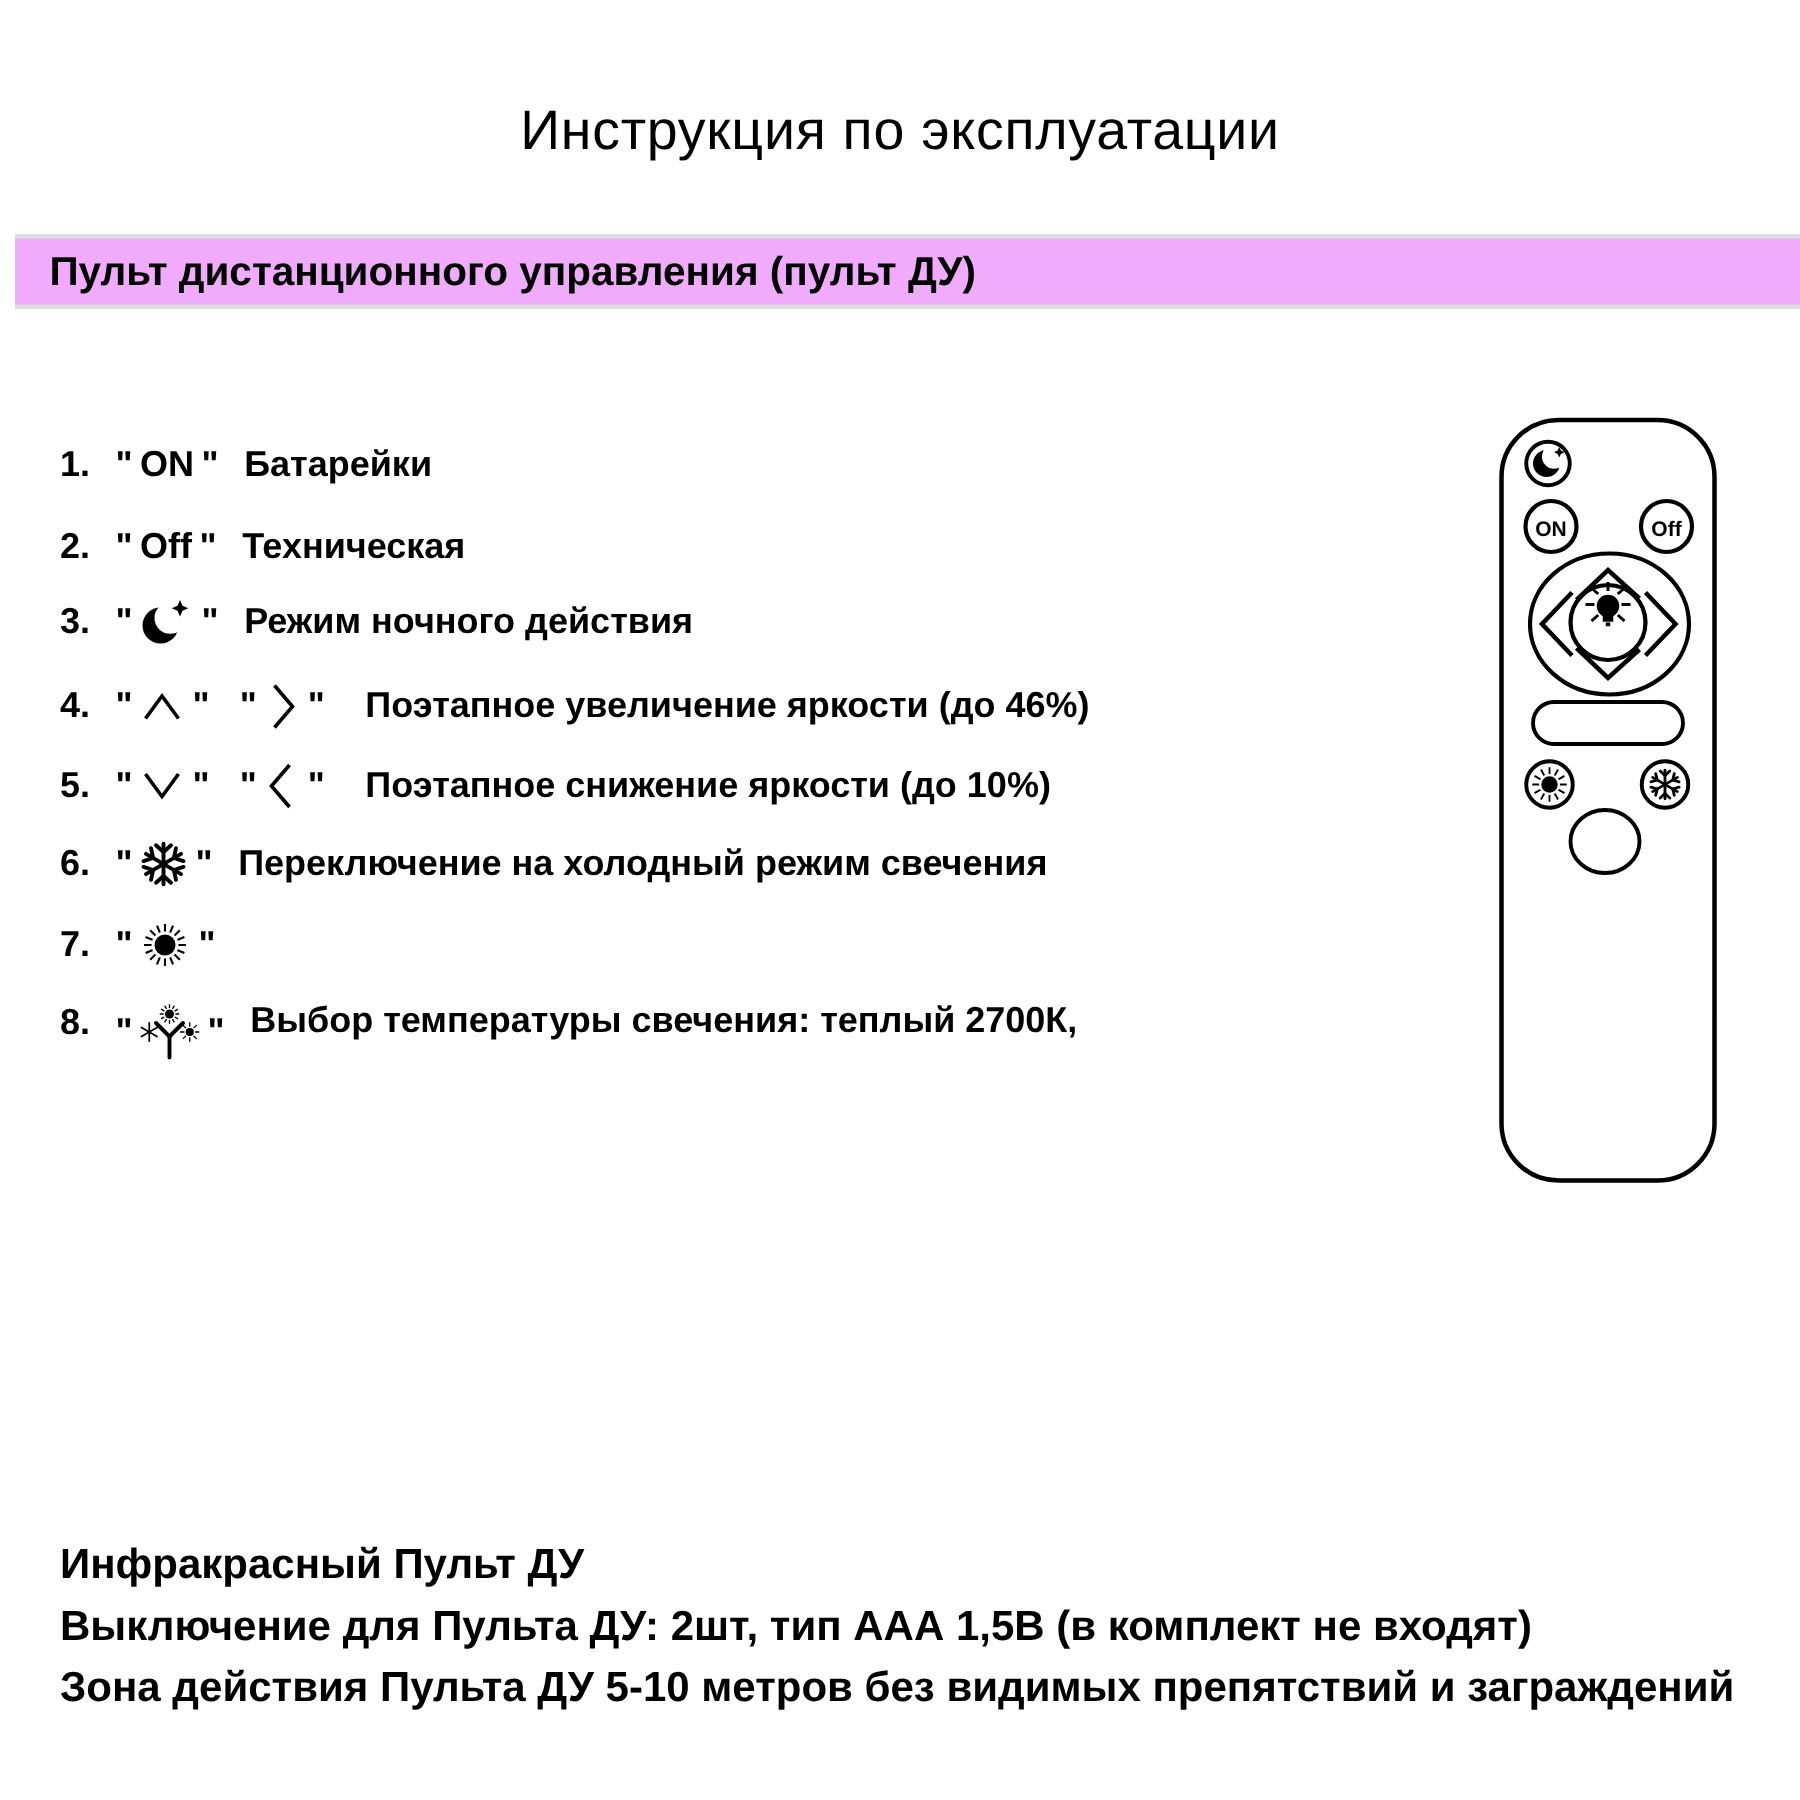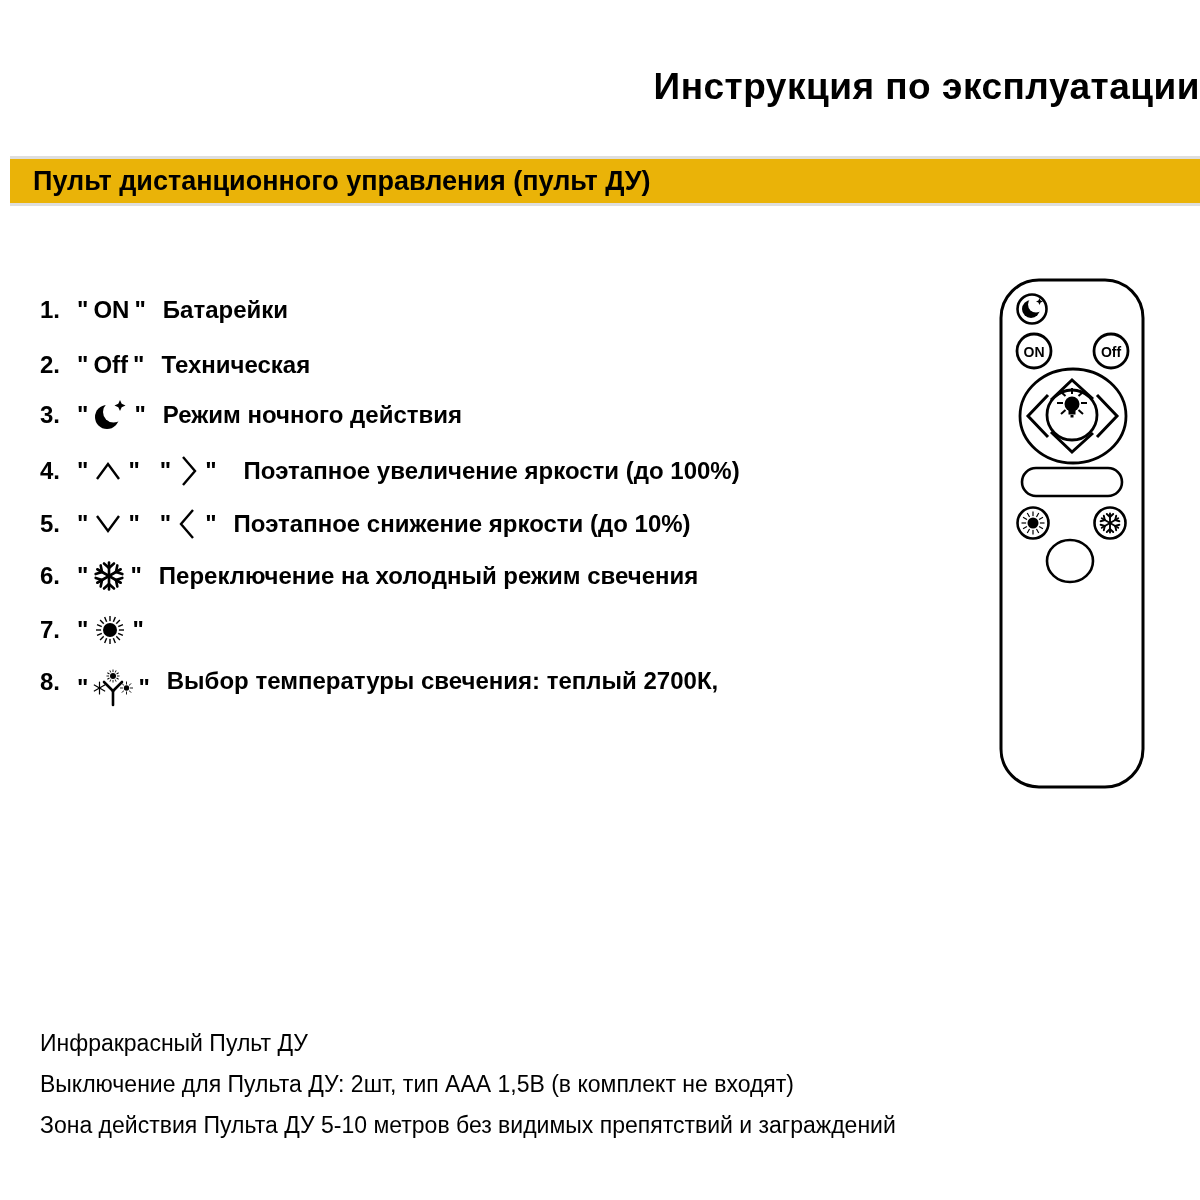--- a/index.html
+++ b/index.html
@@ -11,31 +11,31 @@
     position: relative;
     font-family: "Liberation Sans", "DejaVu Sans", sans-serif;
     color: #000;
     overflow: hidden;
   }
   .page { position: absolute; inset: 0; }
 
   .page-title {
     position: absolute;
     top: 66px; left: 0; width: 100%;
-    text-align: right;
+    text-align: center;
     font-size: 37px;
-    font-weight: bold;
+    font-weight: normal;
     letter-spacing: 0.5px;
   }
 
   .section-bar {
     position: absolute;
     left: 10px; right: 0;
     height: 44px;
-    background: #eab308;
+    background: #f0abfc;
     border-top: 3px solid #dedede;
     border-bottom: 3px solid #dedede;
     display: flex;
     align-items: center;
     padding-left: 23px;
     font-size: 27px;
     font-weight: bold;
   }
   .bar-remote { top: 156px; }
   .bar-tech   { top: 940px; }
@@ -69,22 +69,22 @@
   .remote-wrap {
     position: absolute;
     left: 998px; top: 273px;
     width: 150px; height: 520px;
   }
   .remote-wrap svg { display: block; }
 
   .tech-lines {
     position: absolute;
     left: 40px; top: 1026px;
-    font-size: 23px;
-    font-weight: normal;
+    font-size: 28px;
+    font-weight: bold;
   }
   .tech-line { height: 41px; line-height: 34px; white-space: nowrap; }
 </style>
 </head>
 <body>
 
 <div class="page">
 
   <div class="page-title">Инструкция по эксплуатации</div>
 
@@ -142,21 +142,21 @@
         <span class="q">"</span>
         <span class="sym-gap"></span>
         <span class="q">"</span>
         <span>
           <svg width="24" height="36" viewBox="0 0 24 36">
               <path d="M7 4 L19 18 L7 32" fill="none" stroke="#000" stroke-width="2.4"></path>
             </svg>
         </span>
         <span class="q">"</span>
       </span>
-      <span class="fn-label" style="margin-left:10px">Поэтапное увеличение яркости (до 100%)</span>
+      <span class="fn-label" style="margin-left:10px">Поэтапное увеличение яркости (до 46%)</span>
     </div>
 
     <div class="fn-row row-5">
       <span class="fn-num">5.</span>
       <span class="fn-sym">
         <span class="q">"</span>
         <span>
           <svg width="30" height="24" viewBox="0 0 30 24">
               <path d="M4 4 L15 19 L26 4" fill="none" stroke="#000" stroke-width="2.4"></path>
             </svg>
@@ -164,21 +164,21 @@
         <span class="q">"</span>
         <span class="sym-gap"></span>
         <span class="q">"</span>
         <span>
           <svg width="24" height="36" viewBox="0 0 24 36">
               <path d="M17 4 L5 18 L17 32" fill="none" stroke="#000" stroke-width="2.4"></path>
             </svg>
         </span>
         <span class="q">"</span>
       </span>
-      <span class="fn-label" style="">Поэтапное снижение яркости (до 10%)</span>
+      <span class="fn-label" style="margin-left:10px">Поэтапное снижение яркости (до 10%)</span>
     </div>
 
     <div class="fn-row row-6">
       <span class="fn-num">6.</span>
       <span class="fn-sym">
         <span class="q">"</span>
         <span>
           <svg width="32" height="32" viewBox="0 0 32 32" stroke="#000" stroke-width="2.6" stroke-linecap="round" fill="none">
             <g>
               <line x1="16" y1="2.5" x2="16" y2="29.5"></line>

